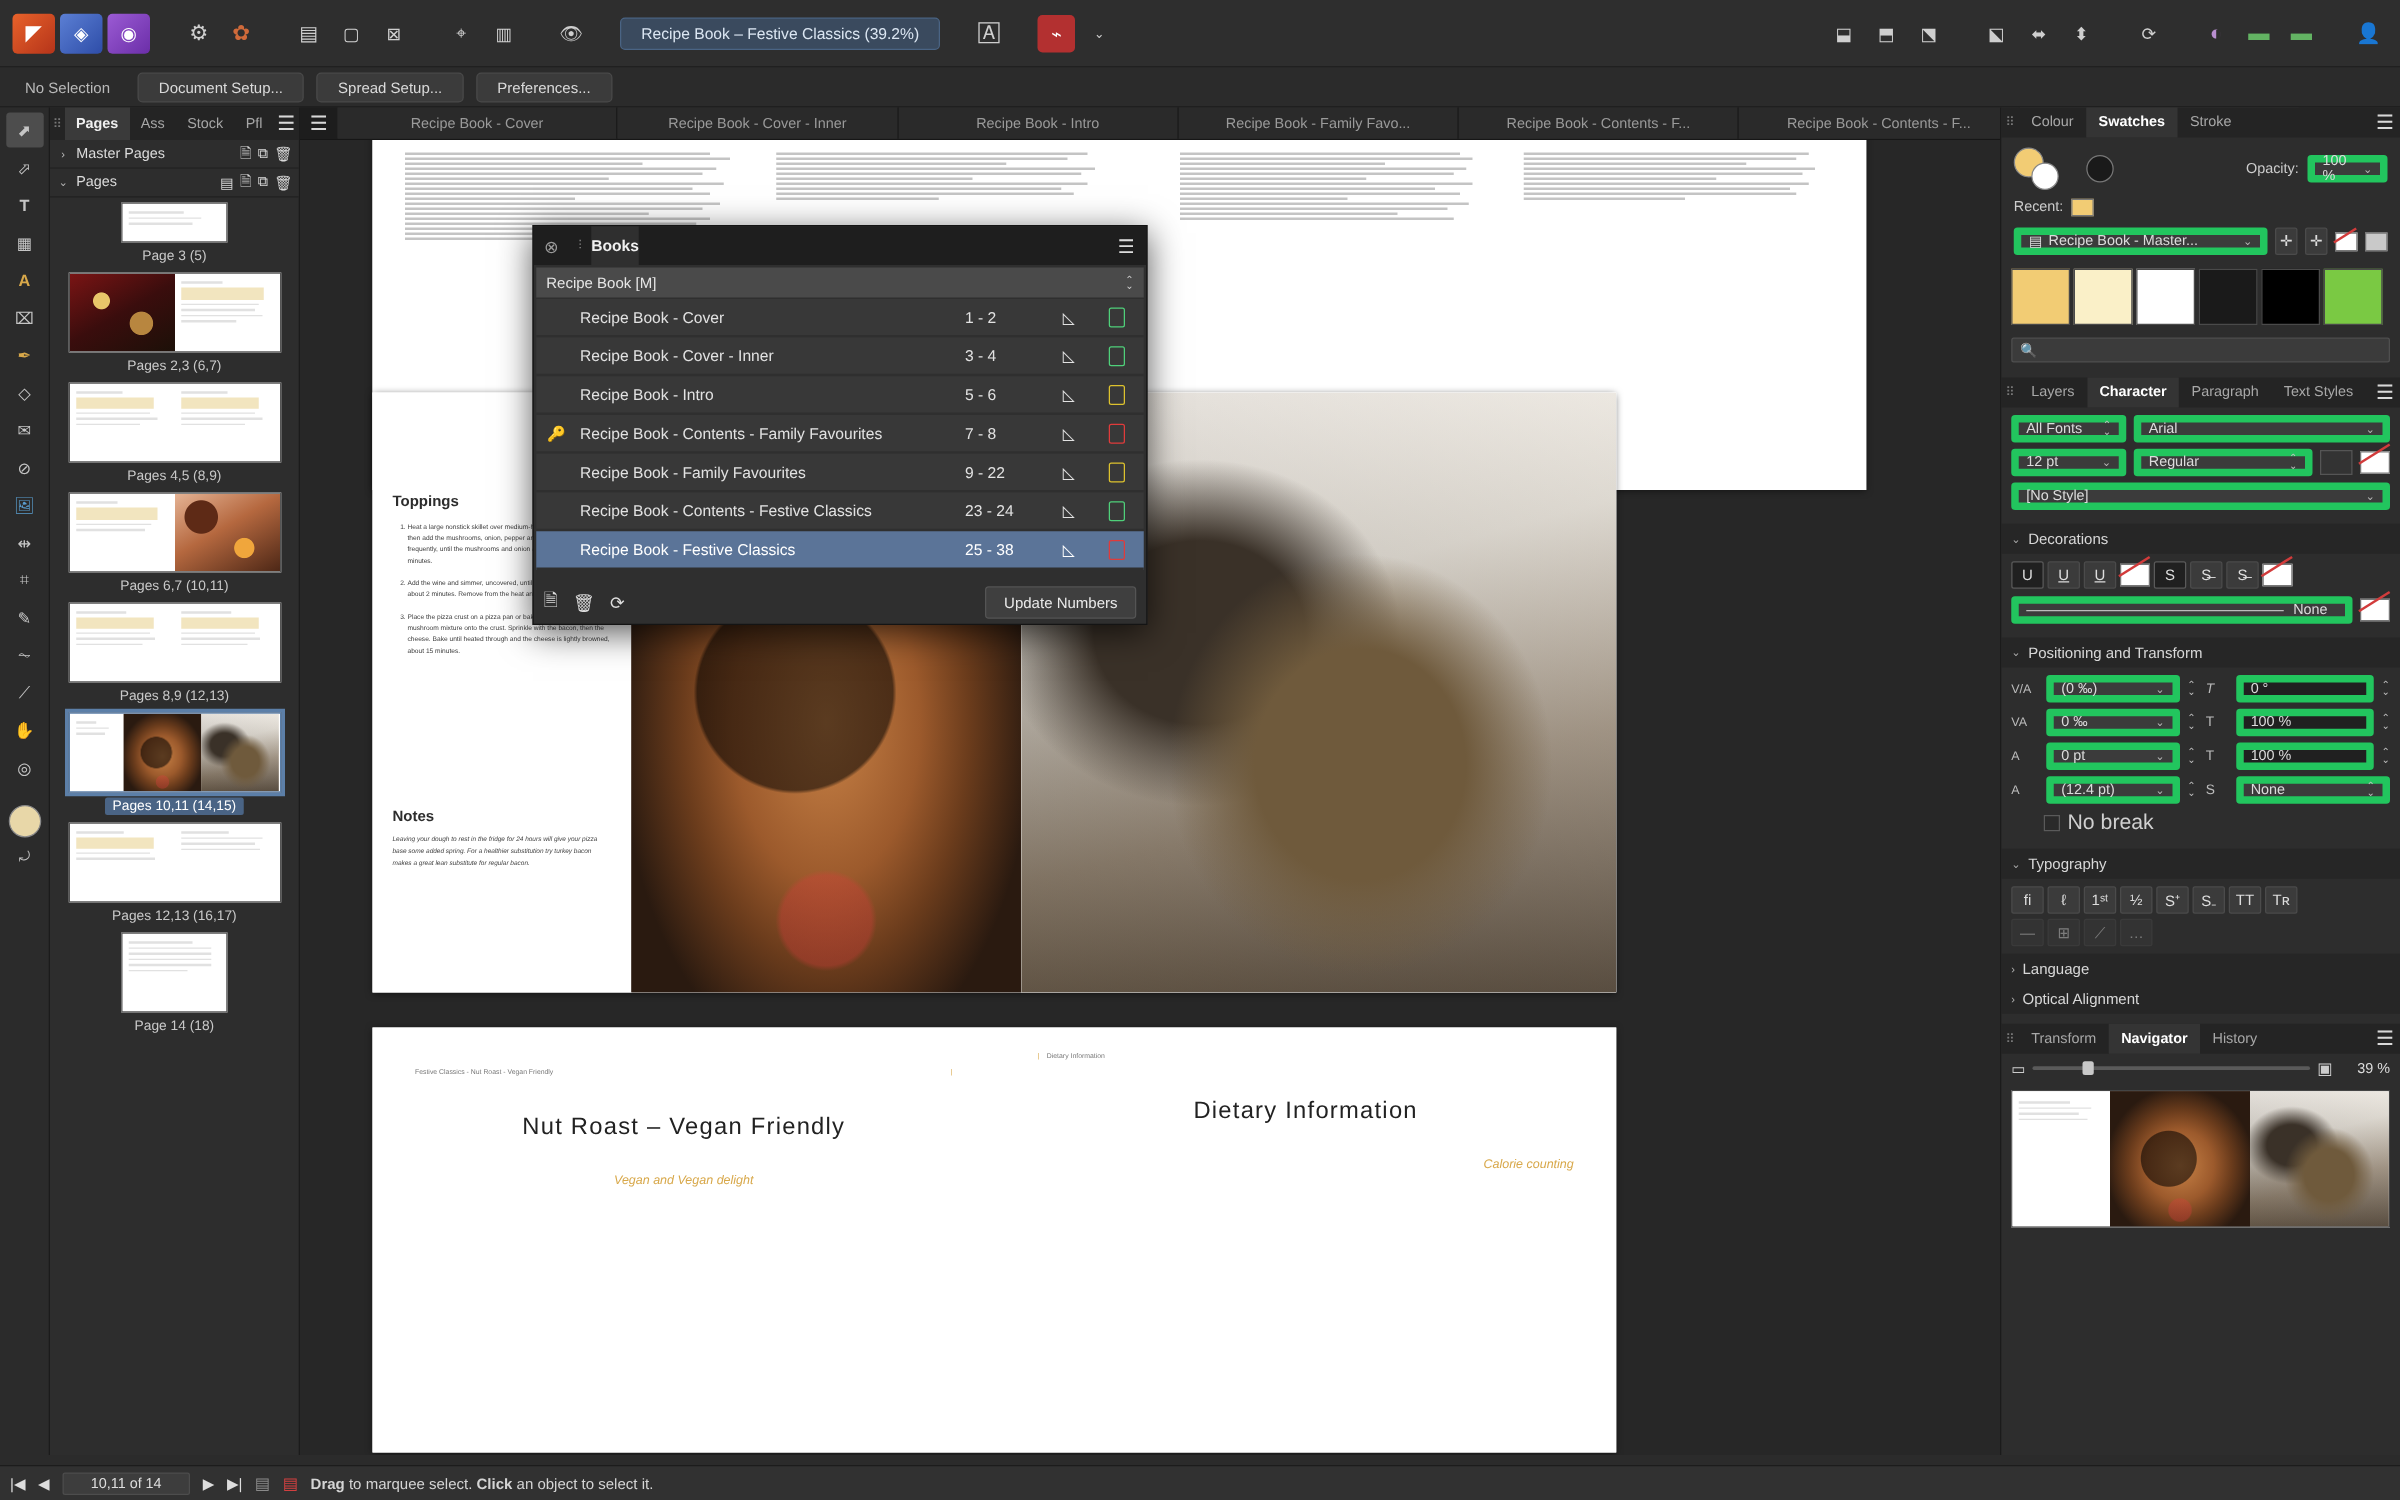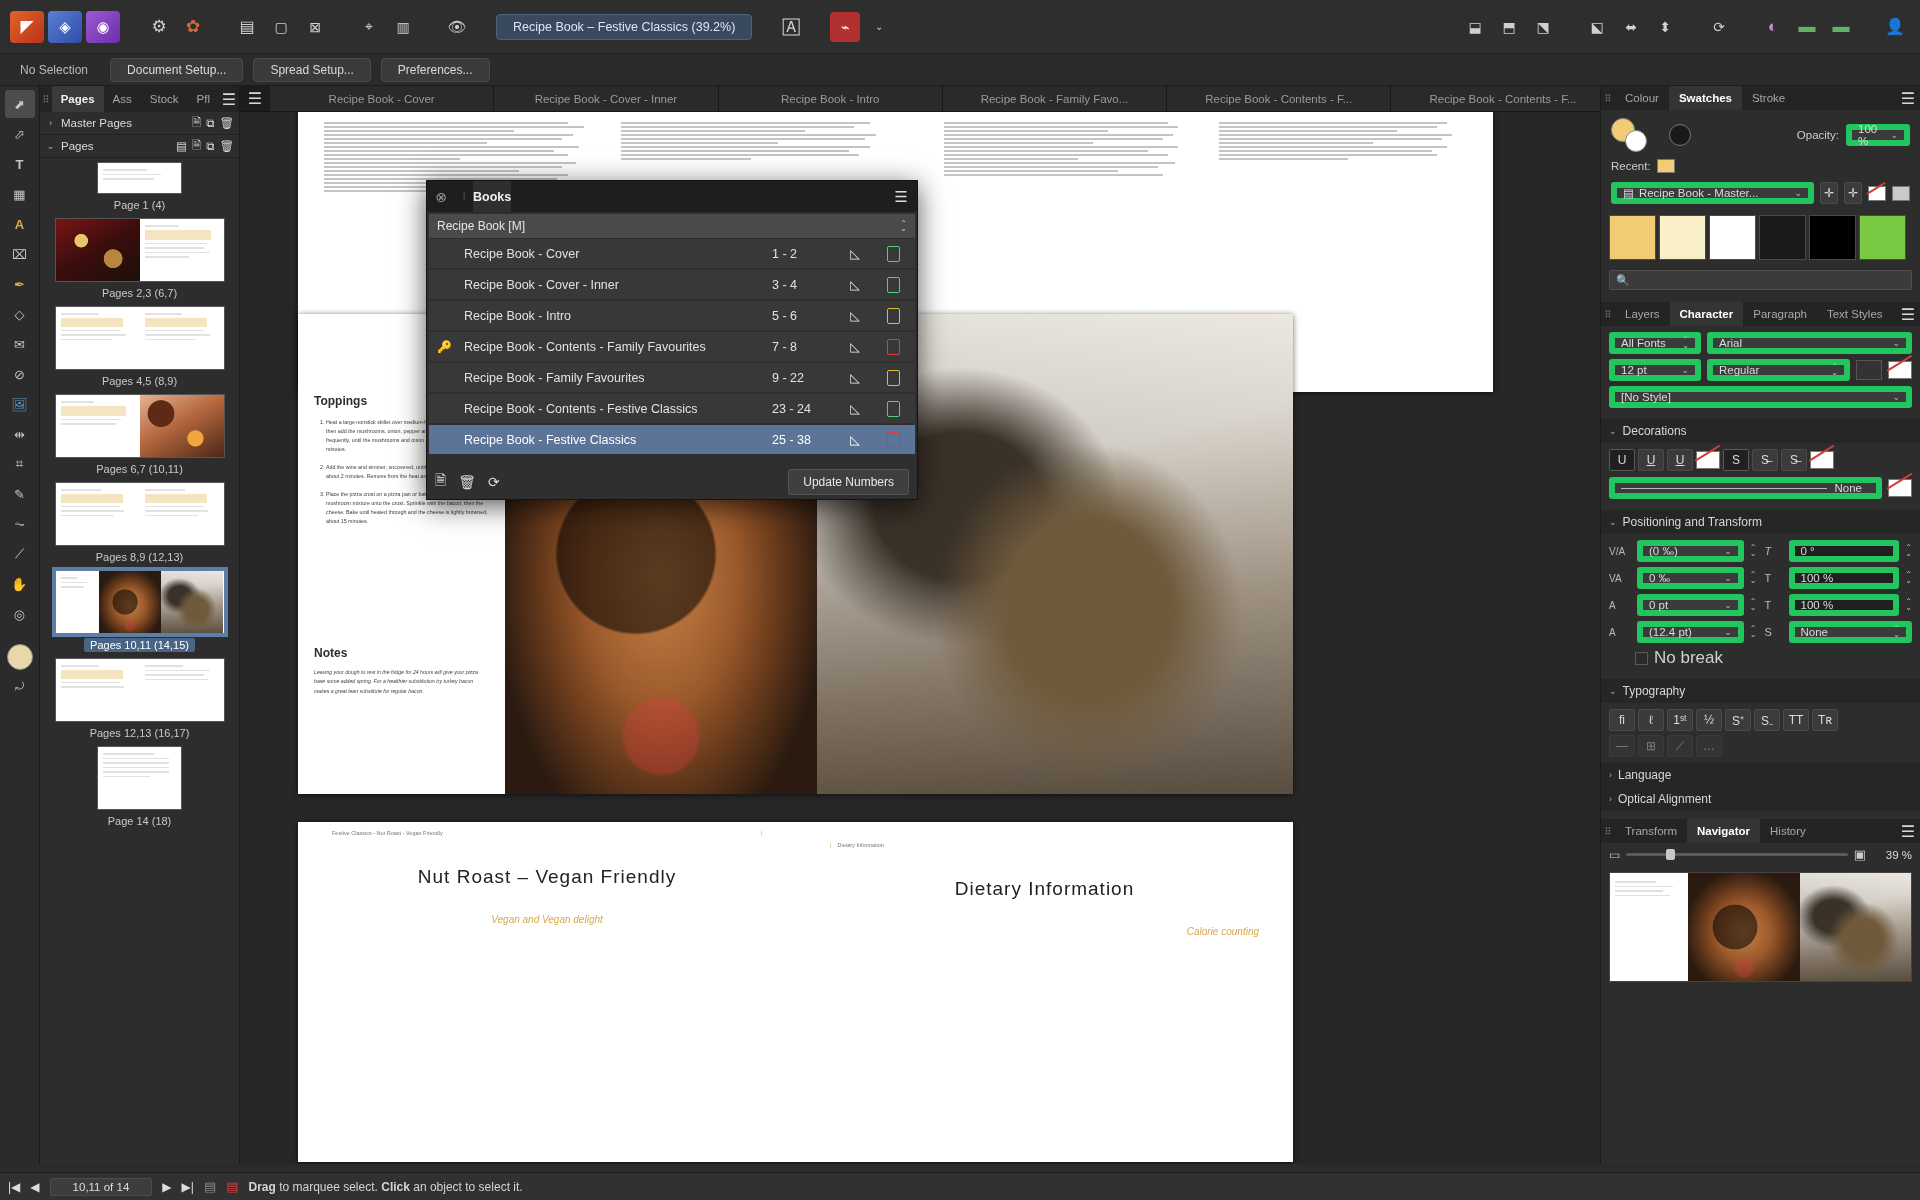--- a/index.html
+++ b/index.html
@@ -361,21 +361,21 @@
     <div class="pp-list">
 
       <div class="thumb-wrap">
         <div class="thumb" style="height:32px;width:85px;">
           <div class="half mini-lines">
             <i style="width:60%"></i>
               <i style="width:80%"></i>
               <i style="width:70%"></i>
           </div>
         </div>
-        <div class="thumb-label">Page 1 (4)</div>
+        <div class="thumb-label">Page 3 (5)</div>
       </div>
 
       <div class="thumb-wrap">
         <div class="thumb" style="height:64px;">
           <div class="half">
               <div class="ph ph-xmas"></div>
             </div>
           <div class="half mini-lines">
             <i style="width:45%"></i>
               <i style="width:90%;background:#e8cf8a;height:10px"></i>
@@ -580,21 +580,21 @@
       </div>
       <div class="pg" style="width:312px; position:relative;">
           <div class="ph ph-pigs"></div>
         </div>
       <div class="pg" style="width:476px; position:relative;">
           <div class="ph ph-roast"></div>
         </div>
     </div>
 
     <div class="spread" style="left:58px; top:710px; width:995px; height:340px;">
-      <div class="pg" style="width:498px; padding:8px 34px;">
+      <div class="pg" style="width:498px; padding:33px 34px;">
         <div style="display:flex; justify-content:space-between; font-size:5.5px; color:#777; margin-bottom:30px;">
           <span>Festive Classics - Nut Roast - Vegan Friendly</span>
           <span style="color:#d8a84a;">|</span>
         </div>
         <div style="text-align:center; font-size:19px; color:#222; letter-spacing:1px;">Nut Roast – Vegan Friendly</div>
         <div style="text-align:center; font-size:10px; color:#d8a84a; font-style:italic; margin-top:26px;">Vegan and Vegan delight</div>
       </div>
       <div class="pg" style="width:497px; padding:20px 34px;">
         <div style="display:flex; gap:6px; font-size:5.5px; color:#777; margin-bottom:30px;">
           <span style="color:#d8a84a;">|</span>

